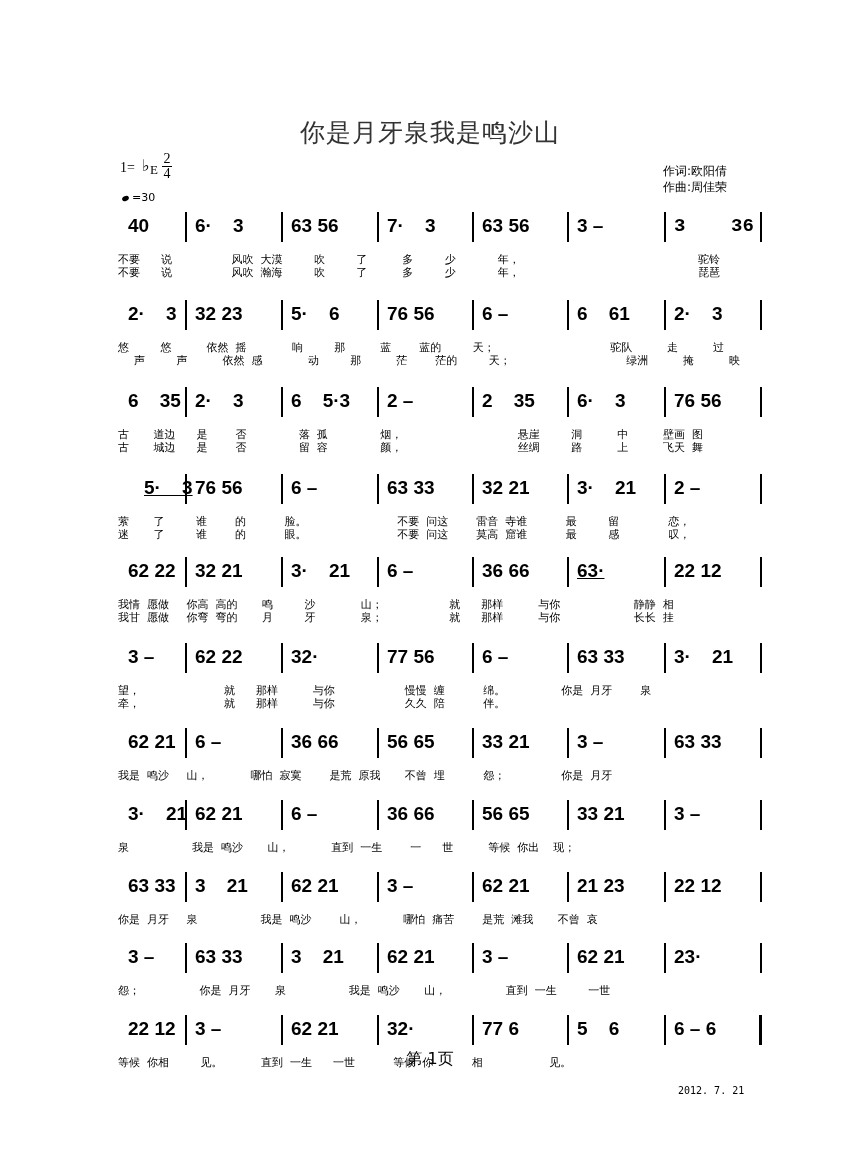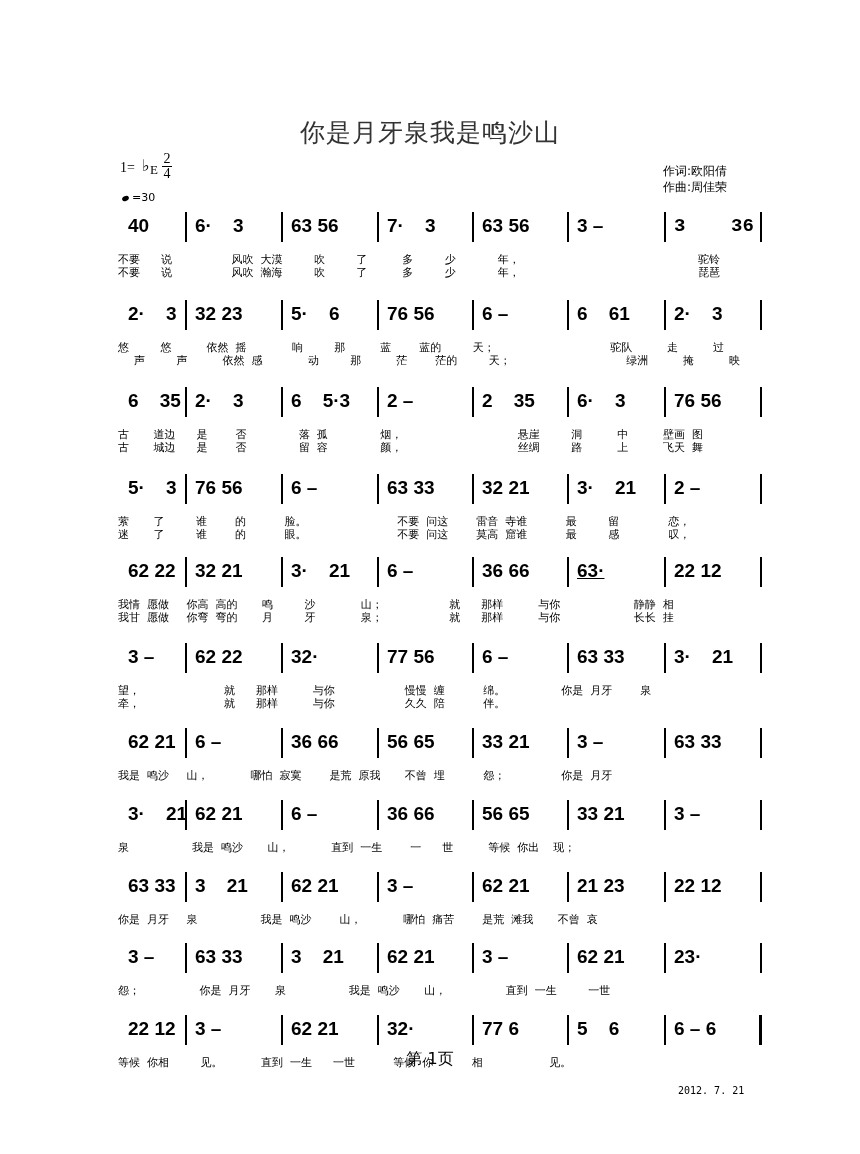--- a/index.html
+++ b/index.html
@@ -98,21 +98,21 @@
       <div class="lyr" style="left: 118px; top: 56px; white-space: pre;">古       城边      是        否               留  容               颜，                                 丝绸         路          上          飞天  舞</div>
     </div>
     <div class="row" style="top: 472px;">
       <div class="bar" style="left: 185px; top: 2px;"></div>
       <div class="bar" style="left: 281px; top: 2px;"></div>
       <div class="bar" style="left: 377px; top: 2px;"></div>
       <div class="bar" style="left: 472px; top: 2px;"></div>
       <div class="bar" style="left: 567px; top: 2px;"></div>
       <div class="bar" style="left: 664px; top: 2px;"></div>
       <div class="bar" style="left: 760px; top: 2px;"></div>
-      <div class="note" style="left: 128px; top: 5px;">5·&nbsp;&nbsp;&nbsp;&nbsp;3</div>
+      <div class="note" style="left: 144px; top: 5px; text-decoration: underline;">5·&nbsp;&nbsp;&nbsp;&nbsp;3</div>
       <div class="note" style="left: 195px; top: 5px;">76 56</div>
       <div class="note" style="left: 291px; top: 5px;">6 –</div>
       <div class="note" style="left: 387px; top: 5px;">63 33</div>
       <div class="note" style="left: 482px; top: 5px;">32 21</div>
       <div class="note" style="left: 577px; top: 5px;">3·&nbsp;&nbsp;&nbsp;&nbsp;21</div>
       <div class="note" style="left: 674px; top: 5px;">2 –</div>
       <div class="lyr" style="left: 118px; top: 43px; white-space: pre;">萦       了         谁        的           脸。                          不要  问这        雷音  寺谁           最         留              恋，</div>
       <div class="lyr" style="left: 118px; top: 56px; white-space: pre;">迷       了         谁        的           眼。                          不要  问这        莫高  窟谁           最         感              叹，</div>
     </div>
     <div class="row" style="top: 555px;">

